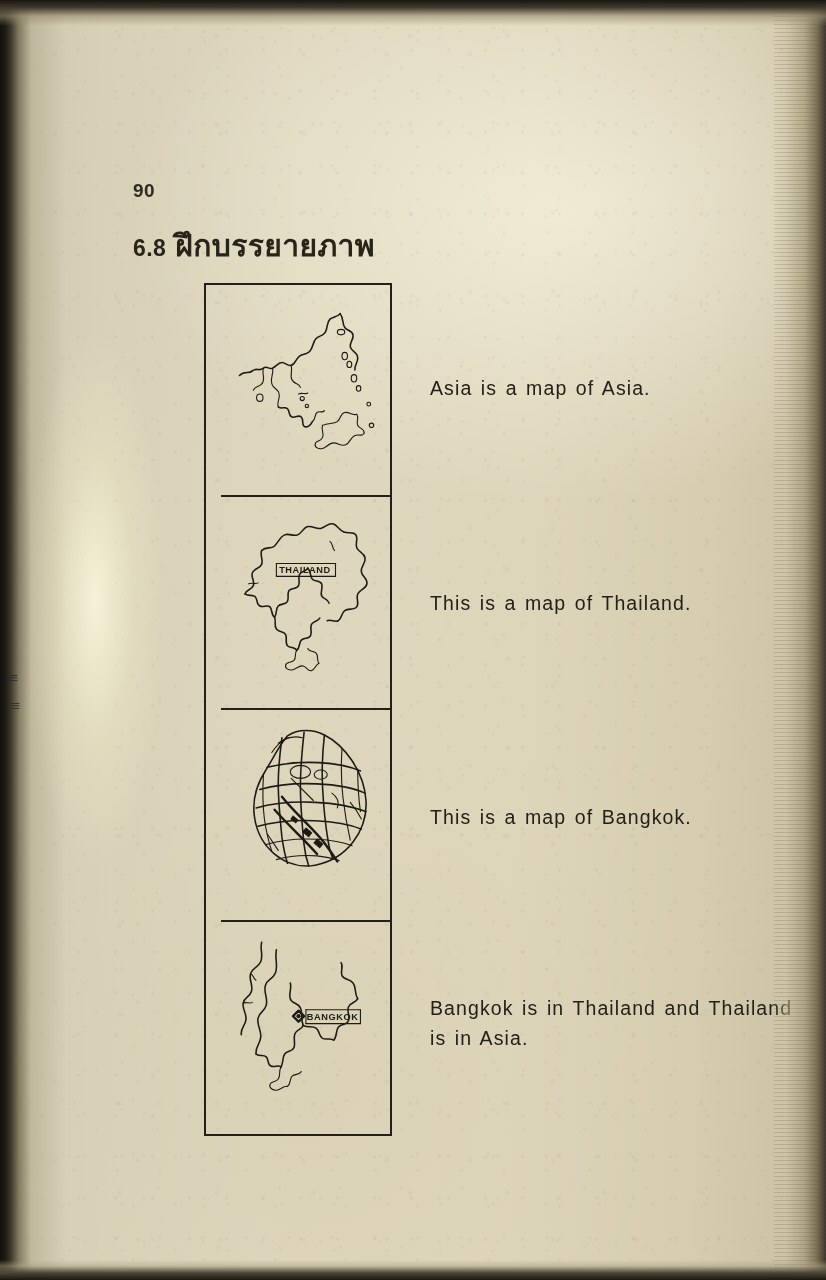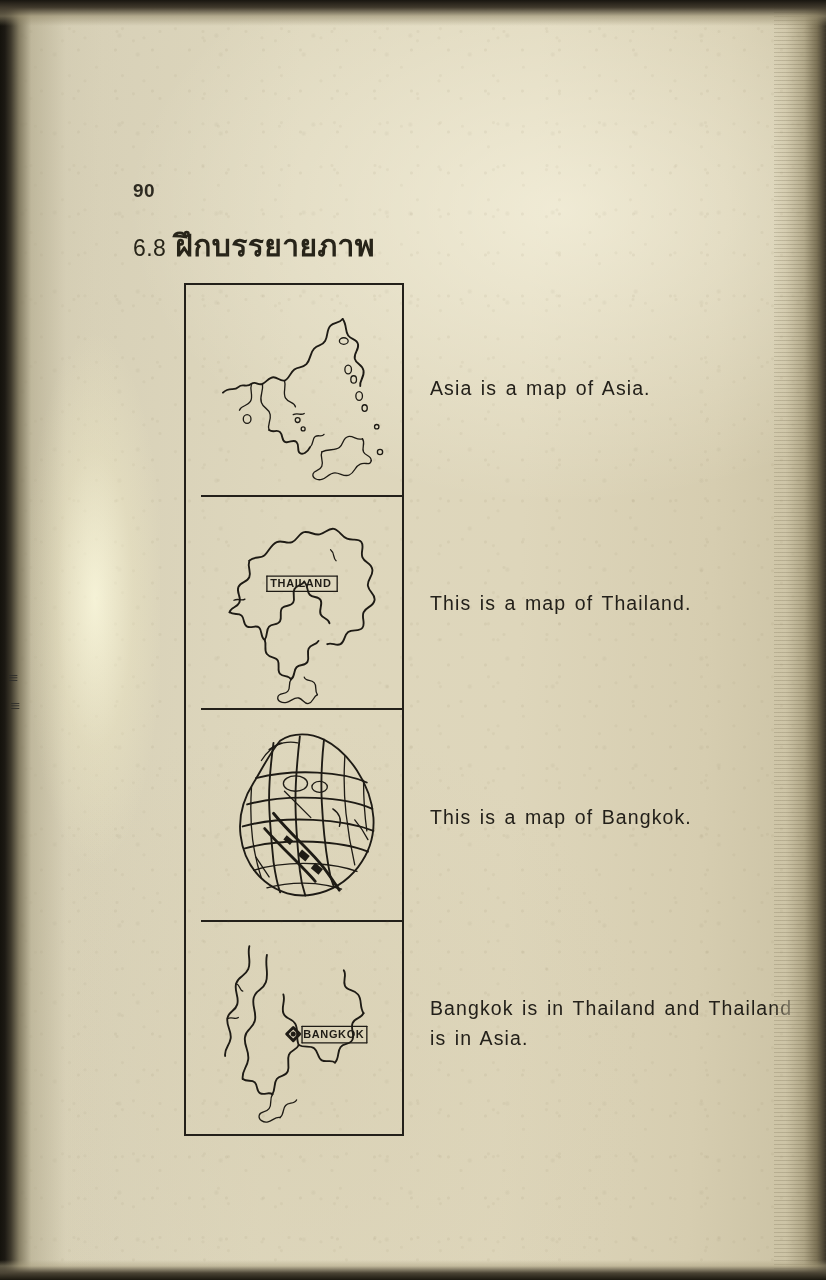--- a/index.html
+++ b/index.html
@@ -100,31 +100,31 @@
   }
   #heading {
     position: absolute;
     left: 133px; top: 222px;
     font-size: 23px;
     font-weight: 700;
     color: #272419;
     letter-spacing: .4px;
     white-space: nowrap;
   }
-  #heading .num { font-weight: 400; margin-right: 9px; }
+  #heading .num { font-weight: 700; margin-right: 9px; }
   #heading .thai {
     font-family: "DejaVu Sans", sans-serif;
     font-weight: 600;
     font-size: 30px;
   }
 
   #panel-table {
     position: absolute;
-    left: 184px; top: 283px;
-    width: 220px; height: 853px;
+    left: 204px; top: 283px;
+    width: 188px; height: 853px;
     border: 2.5px solid #23201a;
     box-sizing: border-box;
     padding-left: 15px;
   }
   .panel {
     position: relative;
     box-sizing: border-box;
     height: 25%;
     border-bottom: 2.5px solid #23201a;
     overflow: hidden;

